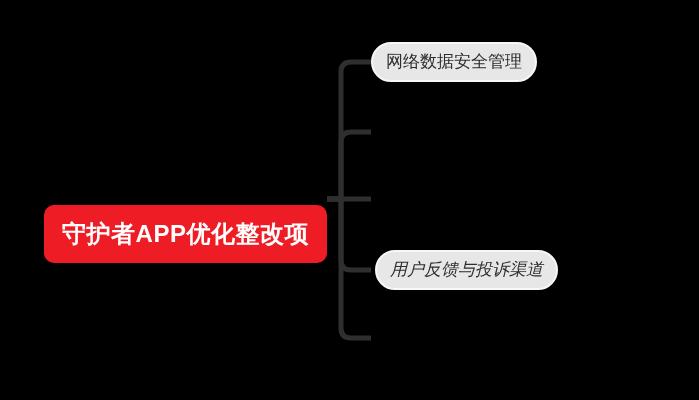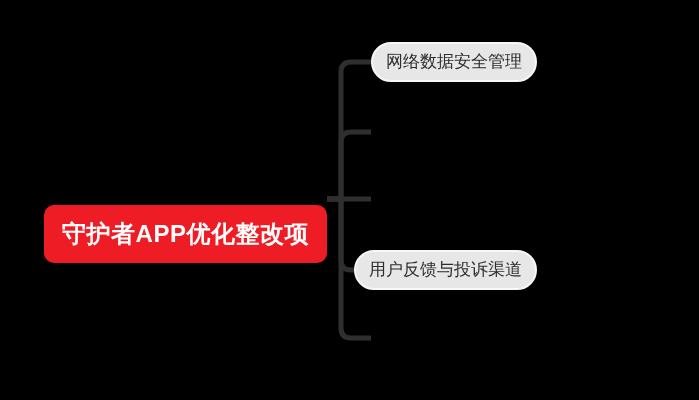--- a/index.html
+++ b/index.html
@@ -83,18 +83,18 @@
   <div class="root-node">
     <span>守护者APP优化整改项</span>
   </div>
 
   <div class="branch-node" style="left:371px; top:42px;">
     <span>网络数据安全管理</span>
   </div>
 
 
 
-  <div class="branch-node" style="left:354px; top:250px;">
+  <div class="branch-node" style="left:375px; top:250px;font-style:italic;">
     <span>用户反馈与投诉渠道</span>
   </div>
 
 
 </div>
 
 </body></html>

